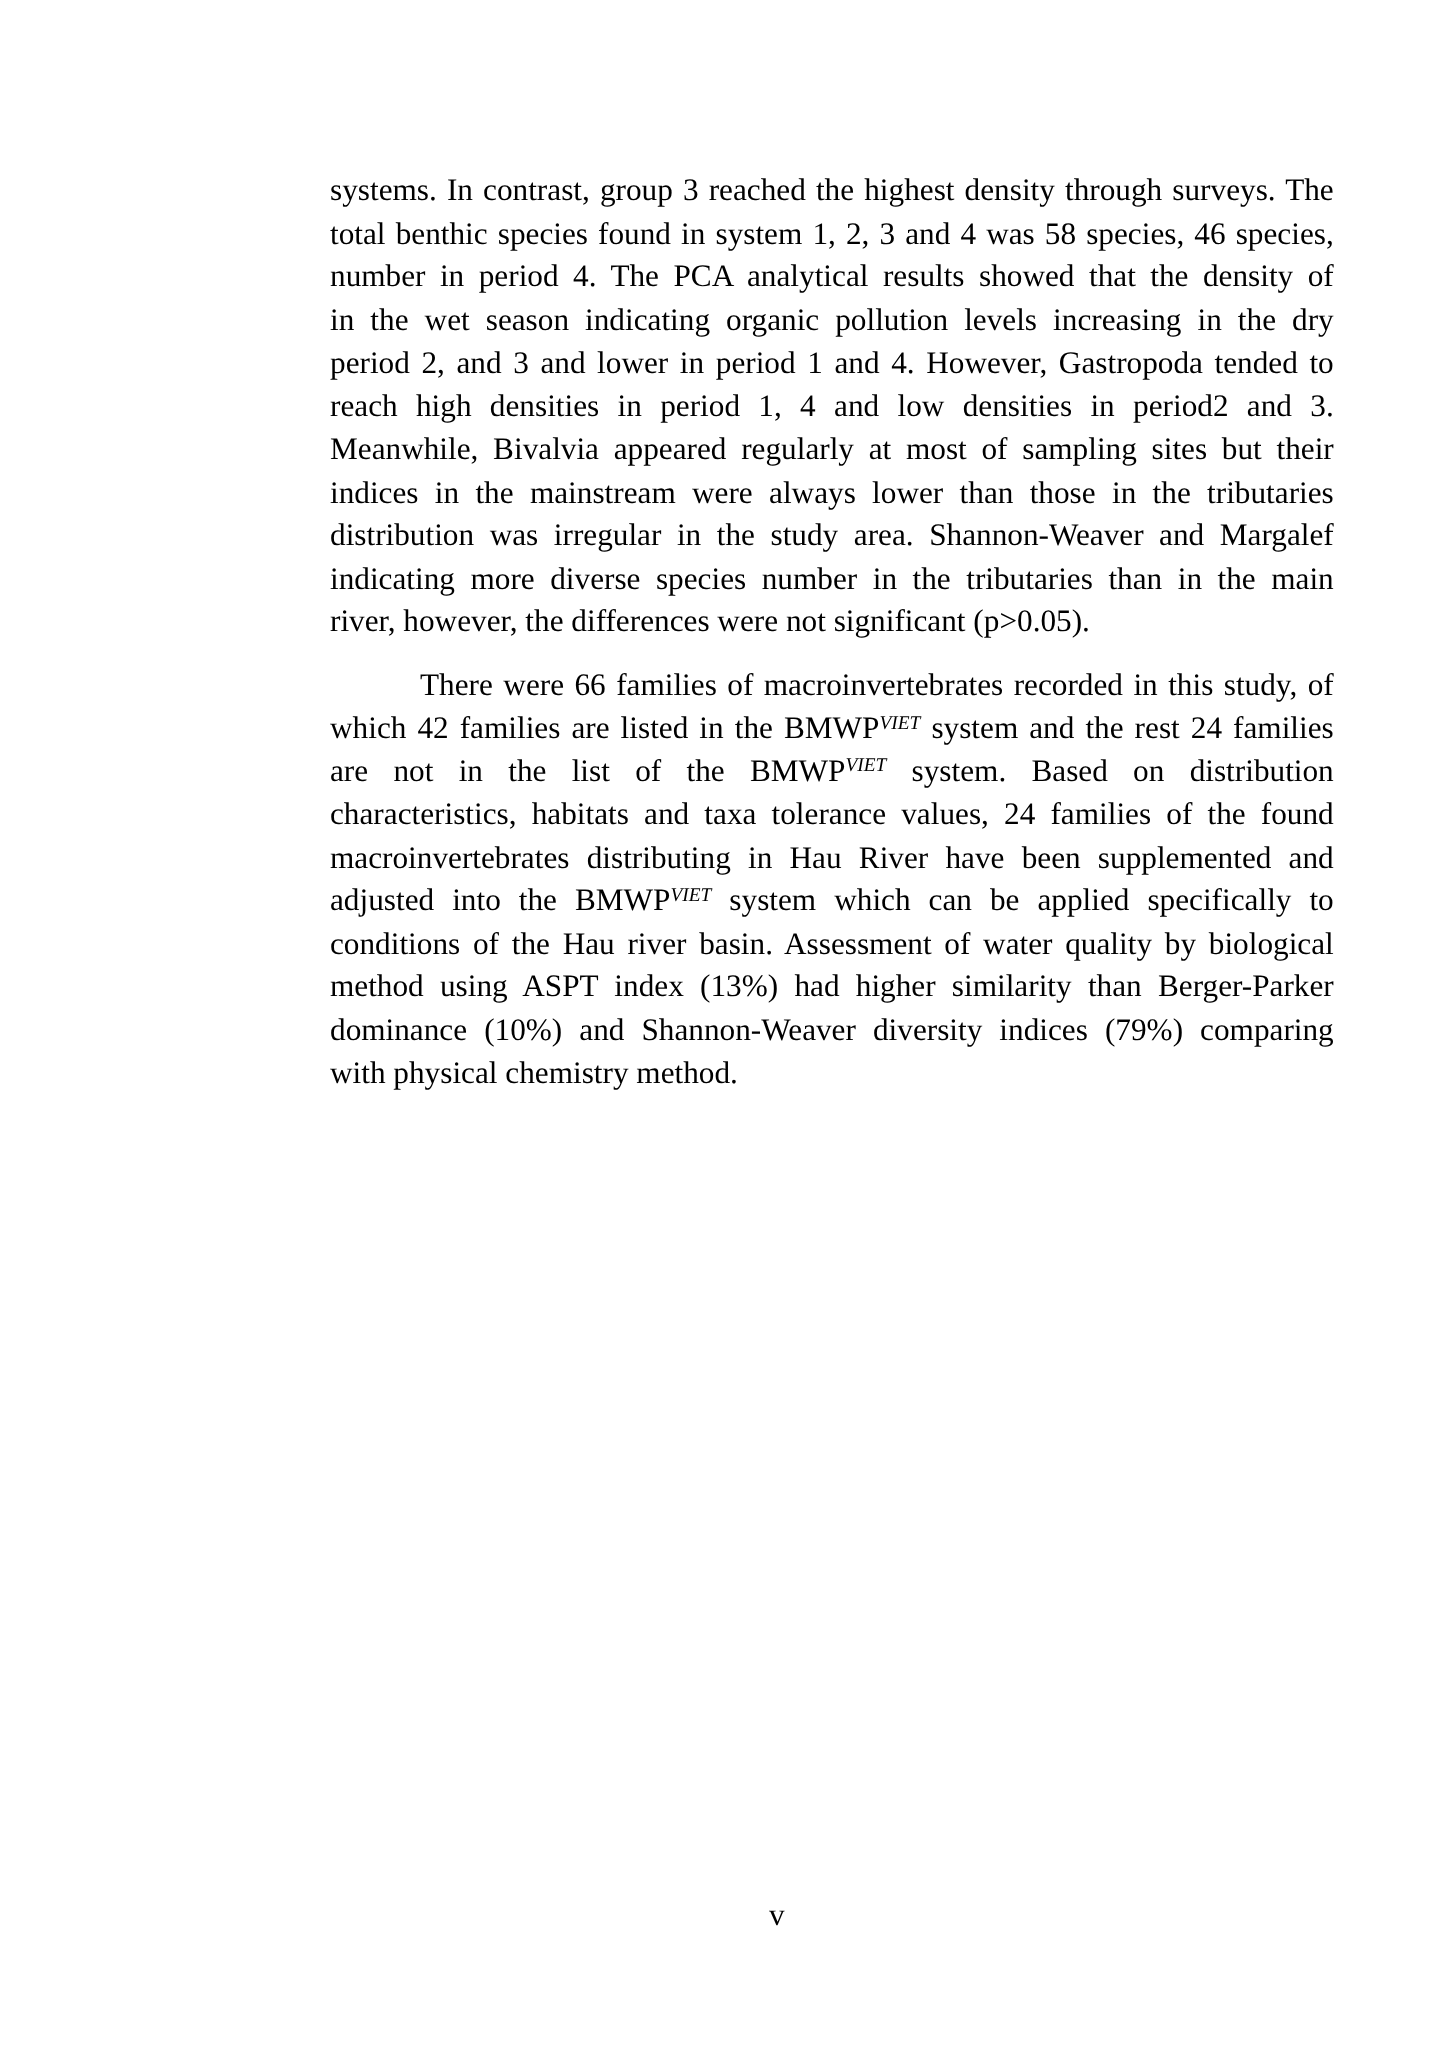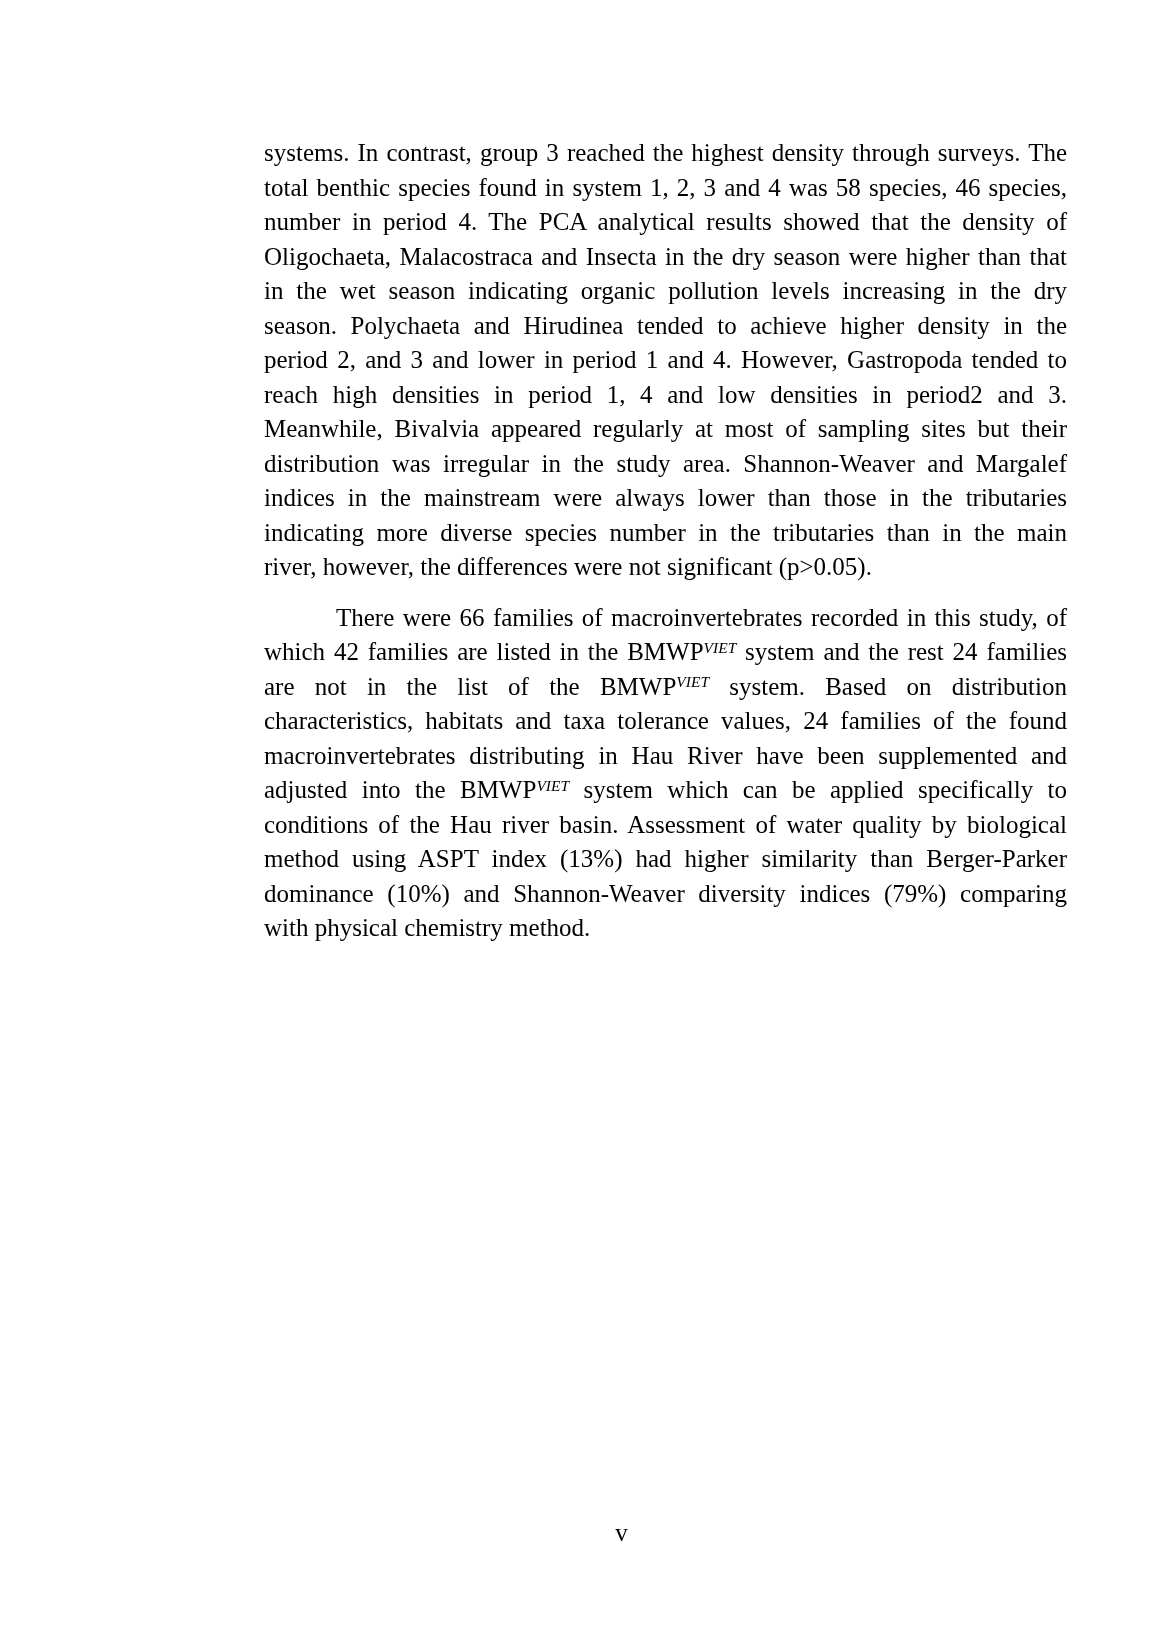--- a/index.html
+++ b/index.html
@@ -62,28 +62,26 @@
 </style>
 </head>
 <body>
 
 <div class="page">
   <main class="text-block">
     <section class="paragraph">
         <div class="line">systems. In contrast, group 3 reached the highest density through surveys. The</div>
         <div class="line">total benthic species found in system 1, 2, 3 and 4 was 58 species, 46 species,</div>
         <div class="line">number in period 4. The PCA analytical results showed that  the density of</div>
-        <div class="line">Oligochaeta, Malacostraca and Insecta in the dry season were higher than that</div>
         <div class="line">in the wet season indicating organic pollution levels increasing in the dry</div>
-        <div class="line">season. Polychaeta and Hirudinea tended to achieve higher density in the</div>
         <div class="line">period 2, and  3 and lower in period 1 and 4. However, Gastropoda tended to</div>
         <div class="line">reach high densities in period 1, 4 and low densities in period2 and 3.</div>
         <div class="line">Meanwhile, Bivalvia appeared regularly at most of sampling sites but their</div>
+        <div class="line">indices in the mainstream were always lower than those in the tributaries</div>
         <div class="line">distribution was irregular in the study area. Shannon-Weaver and Margalef</div>
-        <div class="line">indices in the mainstream were always lower than those in the tributaries</div>
         <div class="line">indicating more diverse species number in the tributaries than in the main</div>
         <div class="line last">river, however, the differences were not significant (p&gt;0.05).</div>
       </section>
     <section class="paragraph">
         <div class="line indent">There were 66 families of macroinvertebrates recorded in this study, of</div>
         <div class="line">which 42 families are listed in the BMWP<span class="sup">VIET</span> system and the rest 24 families</div>
         <div class="line">are not in the list of the BMWP<span class="sup">VIET</span> system. Based on distribution</div>
         <div class="line">characteristics, habitats and  taxa tolerance values, 24 families of the found</div>
         <div class="line">macroinvertebrates distributing in Hau River have been supplemented and</div>
         <div class="line">adjusted  into the  BMWP<span class="sup">VIET</span> system which can be applied specifically to</div>

